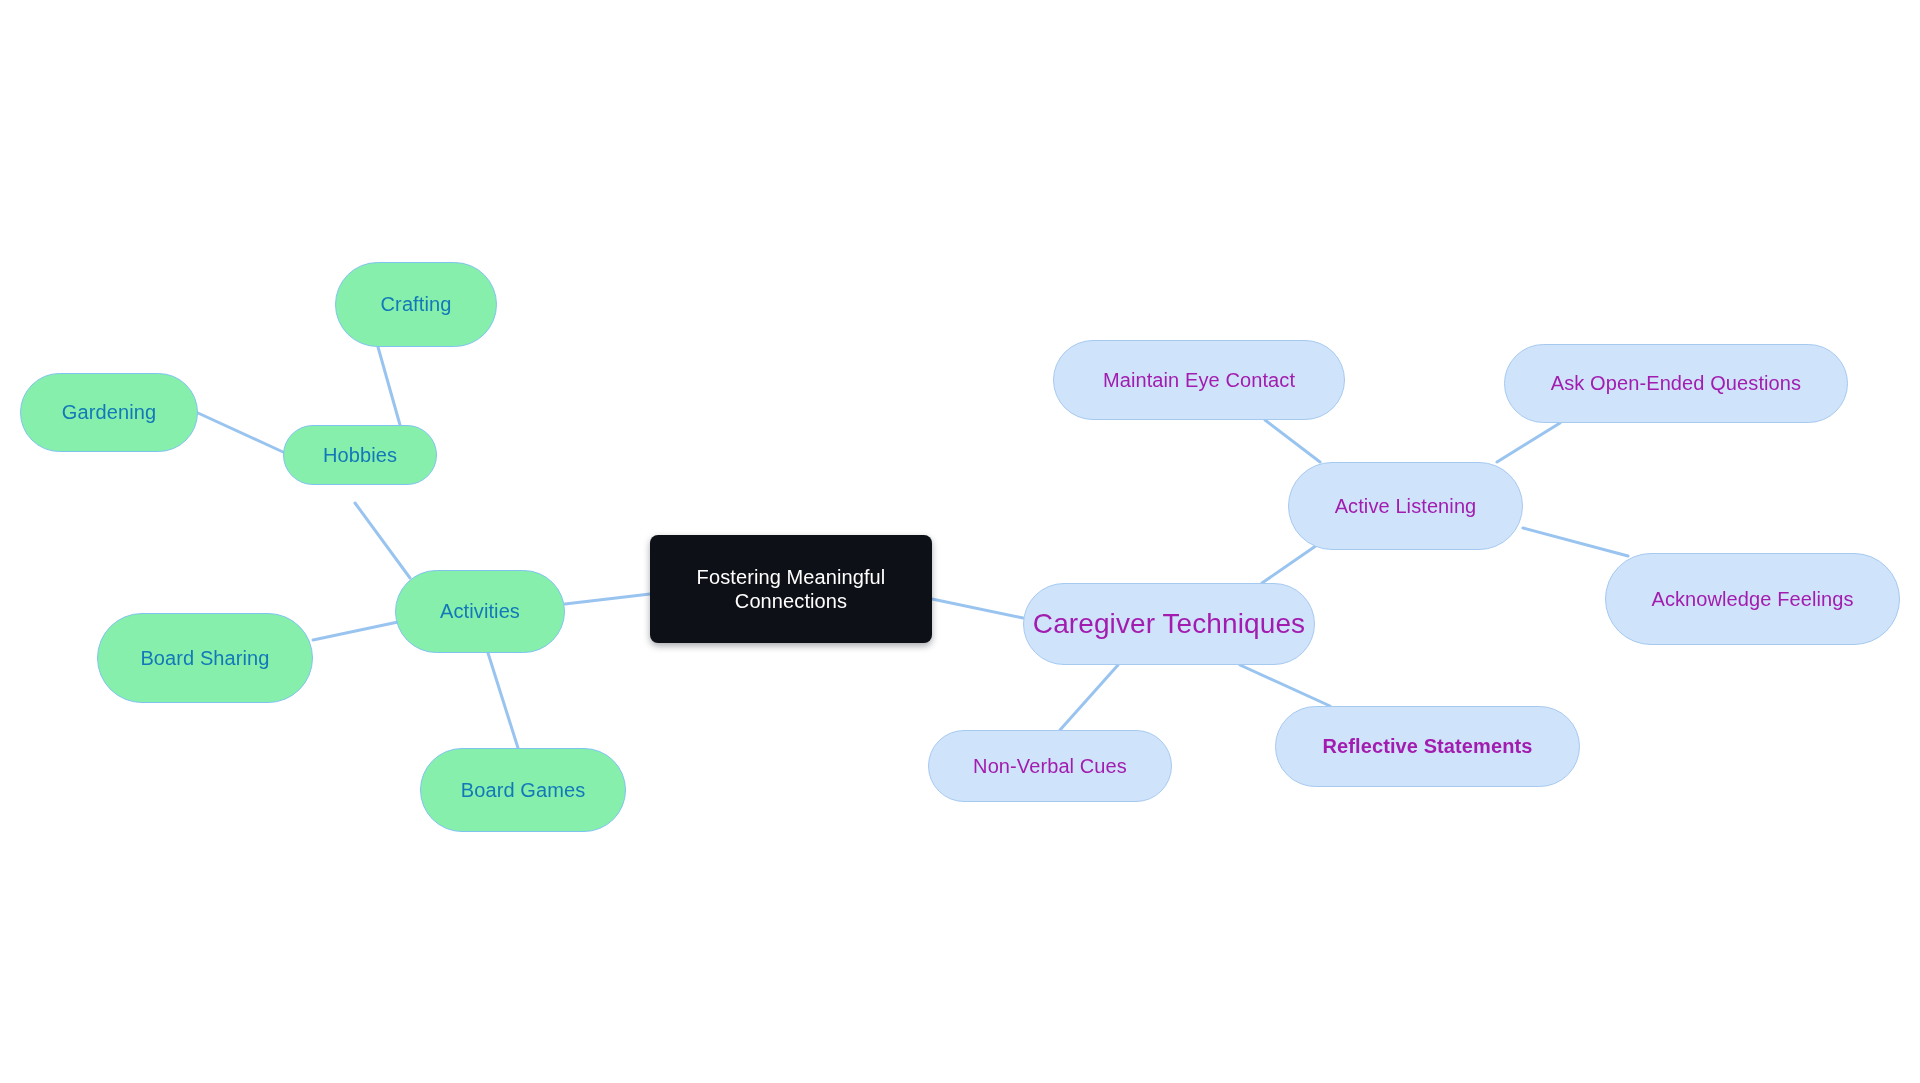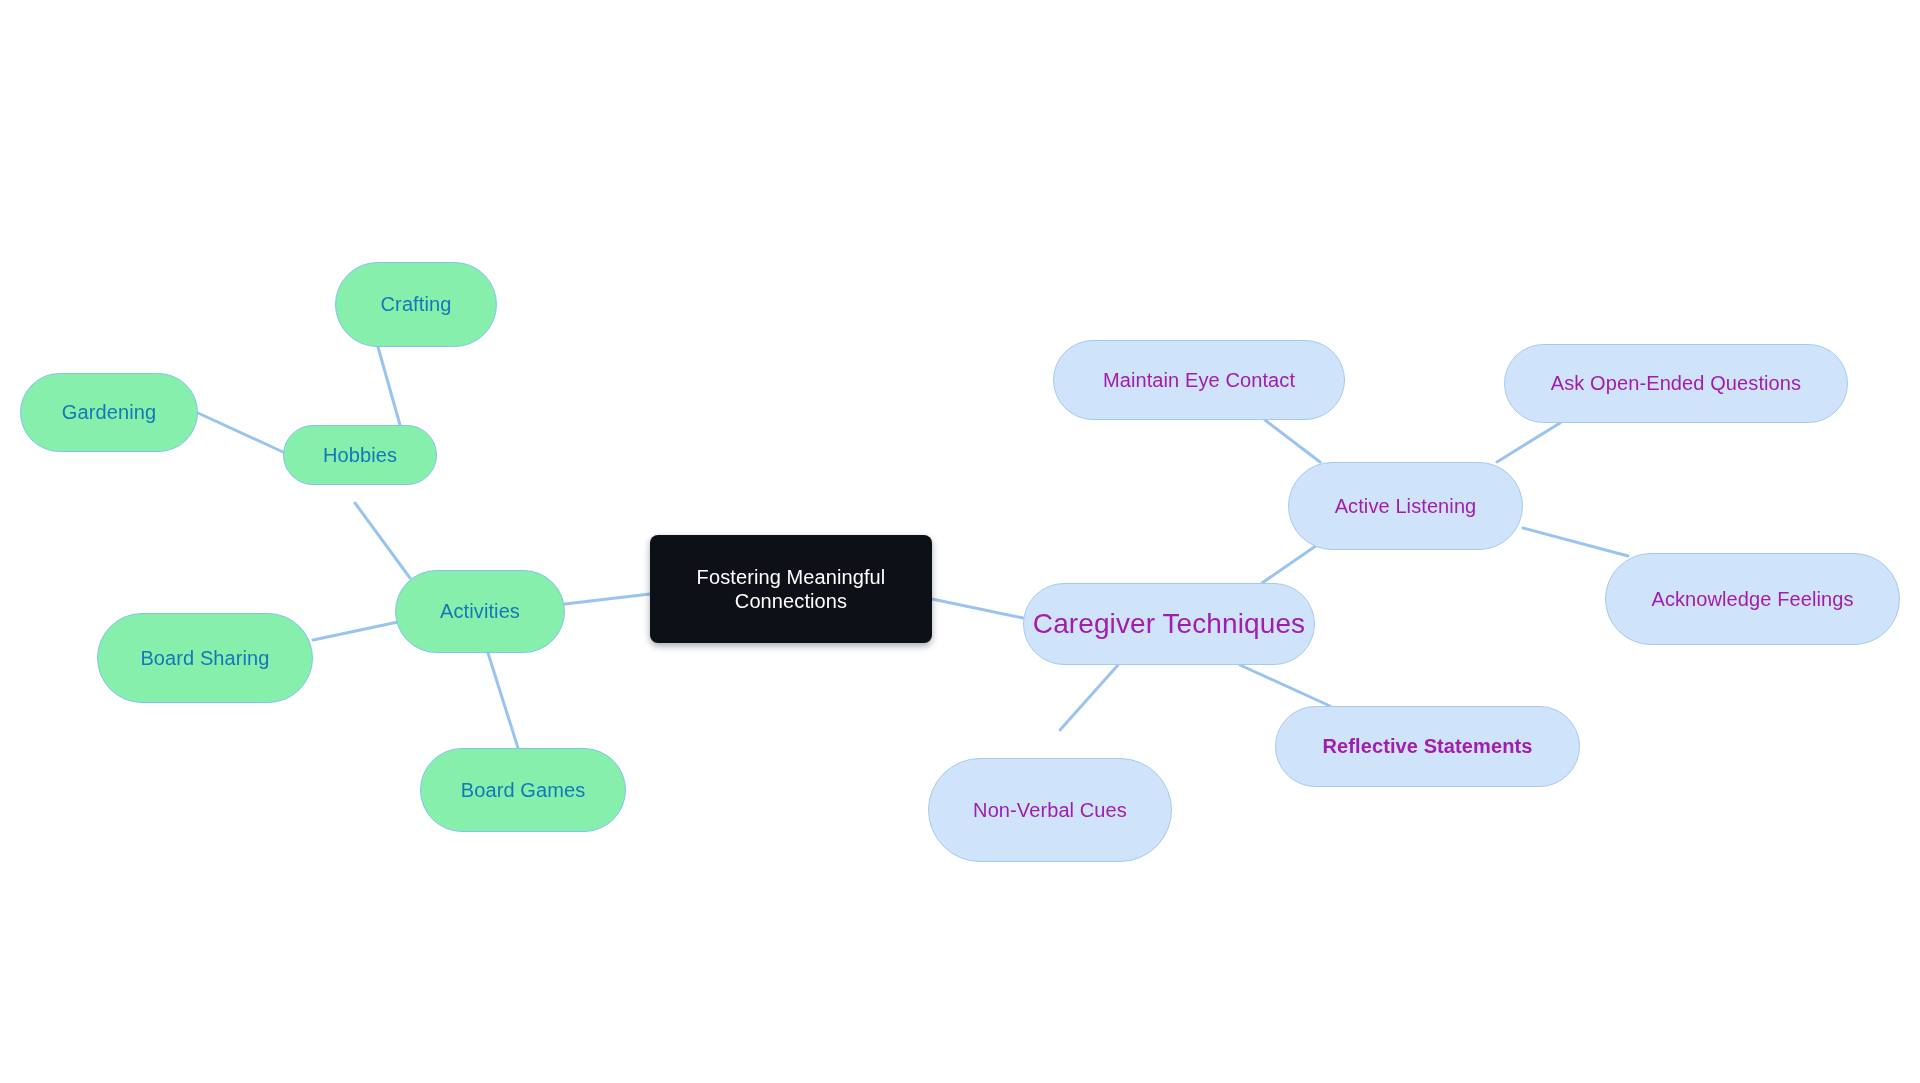--- a/index.html
+++ b/index.html
@@ -111,21 +111,21 @@
       </div>
       <div class="node right-branch" style="left: 1053px; top: 340px; width: 292px; height: 80px; font-size: 20px;">
         <span>Maintain Eye Contact</span>
       </div>
       <div class="node right-branch" style="left: 1504px; top: 344px; width: 344px; height: 79px; font-size: 20px;">
         <span>Ask Open-Ended Questions</span>
       </div>
       <div class="node right-branch" style="left: 1605px; top: 553px; width: 295px; height: 92px; font-size: 20px;">
         <span>Acknowledge Feelings</span>
       </div>
-      <div class="node right-branch" style="left: 928px; top: 730px; width: 244px; height: 104px; font-size: 20px; margin-top: 28px;">
+      <div class="node right-branch" style="left: 928px; top: 730px; width: 244px; height: 72px; font-size: 20px;">
         <span>Non-Verbal Cues</span>
       </div>
       <div class="node right-branch" style="left: 1275px; top: 706px; width: 305px; height: 81px; font-size: 20px; font-weight: bold;">
         <span>Reflective Statements</span>
       </div>
     </div>
 
 </div>
 
 </body></html>

